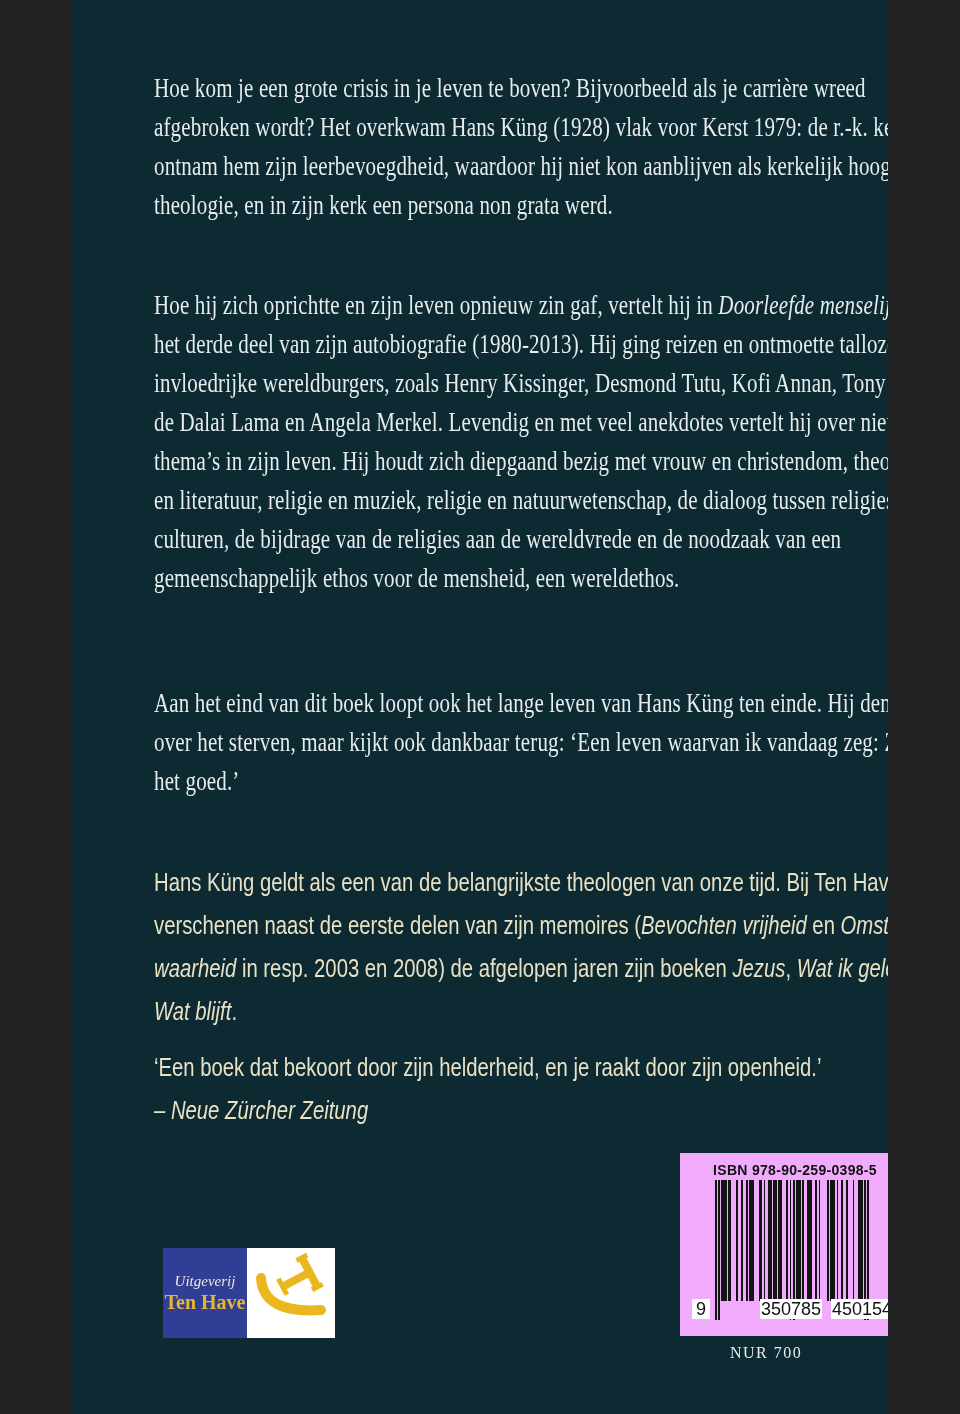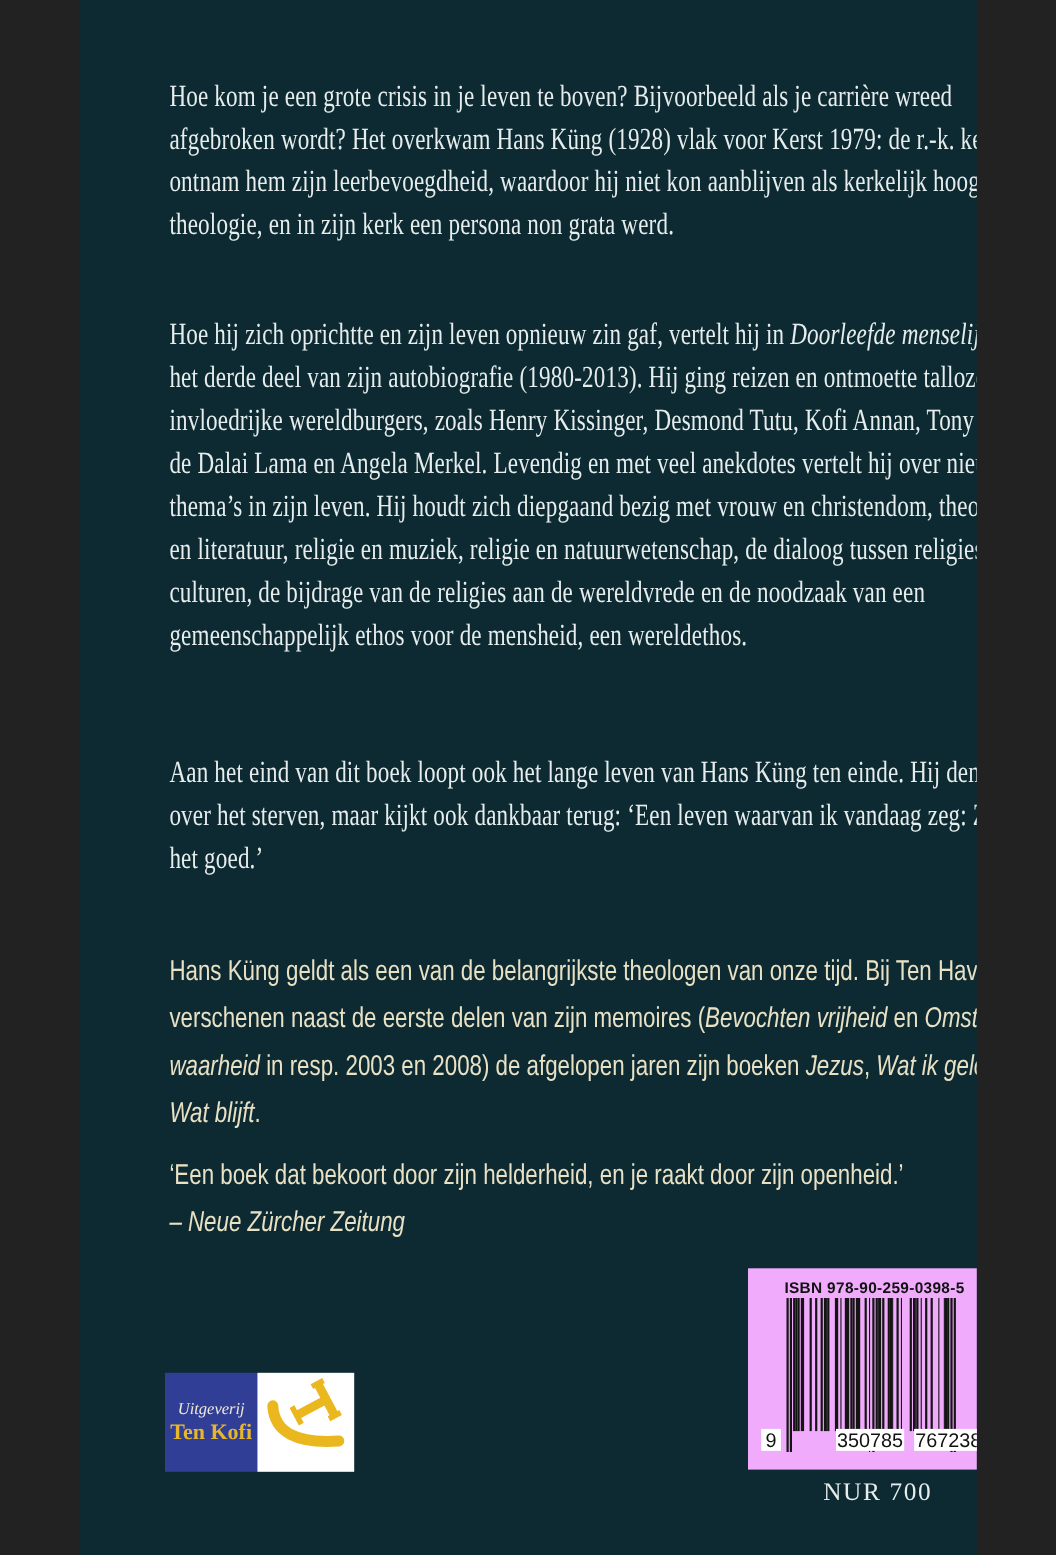--- a/index.html
+++ b/index.html
@@ -15,21 +15,21 @@
     letter-spacing:.2px;
   }
   .sans-inner{
     width:1020px;transform:scaleX(.78);transform-origin:0 0;
     font-family:"Liberation Sans", sans-serif;
     font-size:26px;line-height:43px;color:var(--note-text,#e9e1c4);
   }
   .quote-inner{line-height:40px;}
   .attribution{font-style:italic;margin-top:3px;}
   
-  .logo{position:absolute;left:78px;top:1248px;width:172px;height:90px;display:flex;}
+  .logo{position:absolute;left:91px;top:1248px;width:172px;height:90px;display:flex;}
   .logo-blue{
     width:84px;height:100%;background:var(--logo-blue,#303e96);
     display:flex;flex-direction:column;justify-content:center;align-items:center;
   }
   .logo-pub{font-style:italic;font-size:15px;color:#eee9d9;line-height:18px;}
   .logo-name{font-weight:bold;font-size:20px;color:var(--logo-gold,#e6b62c);line-height:24px;}
   .logo-white{width:88px;height:100%;background:#fff;display:flex;align-items:center;justify-content:center;}
   
   .barcode-box{position:absolute;left:608px;top:1153px;width:230px;height:183px;background:#f0abfc;}
   .isbn-label{
@@ -41,22 +41,22 @@
   .bar{position:absolute;top:0;width:1.8px;height:121px;background:#141414;}
   .bar.tall{height:140px;}
   .bc-digit{
     position:absolute;top:146px;font-family:"Liberation Sans", sans-serif;
     font-size:18px;color:#111;background:#fff;line-height:20px;
   }
   #bc-d1{left:12px;width:18px;text-align:center;}
   #bc-d2{left:80px;width:62px;text-align:center;}
   #bc-d3{left:151px;width:62px;text-align:center;}
   .nur{
-    position:absolute;left:658px;top:1344px;width:136px;text-align:center;
-    font-size:23px;letter-spacing:1.5px;color:var(--body-text,#e6edec);
+    position:absolute;left:658px;top:1344px;width:136px;text-align:left;
+    font-size:16px;letter-spacing:1.5px;color:var(--body-text,#e6edec);
   }
 </style>
 </head>
 <body>
 
 <div class="cover">
 
   <div class="block" style="top:68px">
     <div class="serif-inner"><span>Hoe kom je een grote crisis in je leven te boven? Bijvoorbeeld als je carrière wreed afgebroken wordt? Het overkwam Hans Küng (1928) vlak voor Kerst 1979: de r.-k. kerk ontnam hem zijn leerbevoegdheid, waardoor hij niet kon aanblijven als kerkelijk hoogleraar theologie, en in zijn kerk een persona non grata werd.</span></div>
   </div>
@@ -76,21 +76,21 @@
   <div class="block" style="top:1047px">
     <div class="sans-inner quote-inner">
       <div>‘Een boek dat bekoort door zijn helderheid, en je raakt door zijn openheid.’</div>
       <div class="attribution">– Neue Zürcher Zeitung</div>
     </div>
   </div>
 
   <div class="logo">
     <div class="logo-blue">
       <div class="logo-pub">Uitgeverij</div>
-      <div class="logo-name">Ten Kofi</div>
+      <div class="logo-name">Ten Have</div>
     </div>
     <div class="logo-white">
       <span>
         <svg width="88" height="90" viewBox="0 0 88 90" xmlns="http://www.w3.org/2000/svg" aria-hidden="true">
           <g fill="#eab81e">
             <g transform="translate(52,32) rotate(62)">
               <rect x="-17" y="-16" width="34" height="8"></rect>
               <rect x="-19" y="-18" width="5" height="12"></rect>
               <rect x="14" y="-18" width="5" height="12"></rect>
               <rect x="-4" y="-9" width="8" height="26"></rect>
@@ -149,18 +149,18 @@
         <div class="bar" style="left: 131.22px;"></div>
         <div class="bar" style="left: 137.7px;"></div>
         <div class="bar" style="left: 142.56px;"></div>
         <div class="bar" style="left: 144.18px;"></div>
         <div class="bar" style="left: 145.8px;"></div>
         <div class="bar tall" style="left: 149.04px;"></div>
         <div class="bar tall" style="left: 152.28px;"></div>
       </div>
     <span class="bc-digit" id="bc-d1">9</span>
     <span class="bc-digit" id="bc-d2">350785</span>
-    <span class="bc-digit" id="bc-d3">767238</span>
+    <span class="bc-digit" id="bc-d3">450154</span>
   </div>
 
   <div class="nur">NUR 700</div>
 
 </div>
 
 </body></html>

